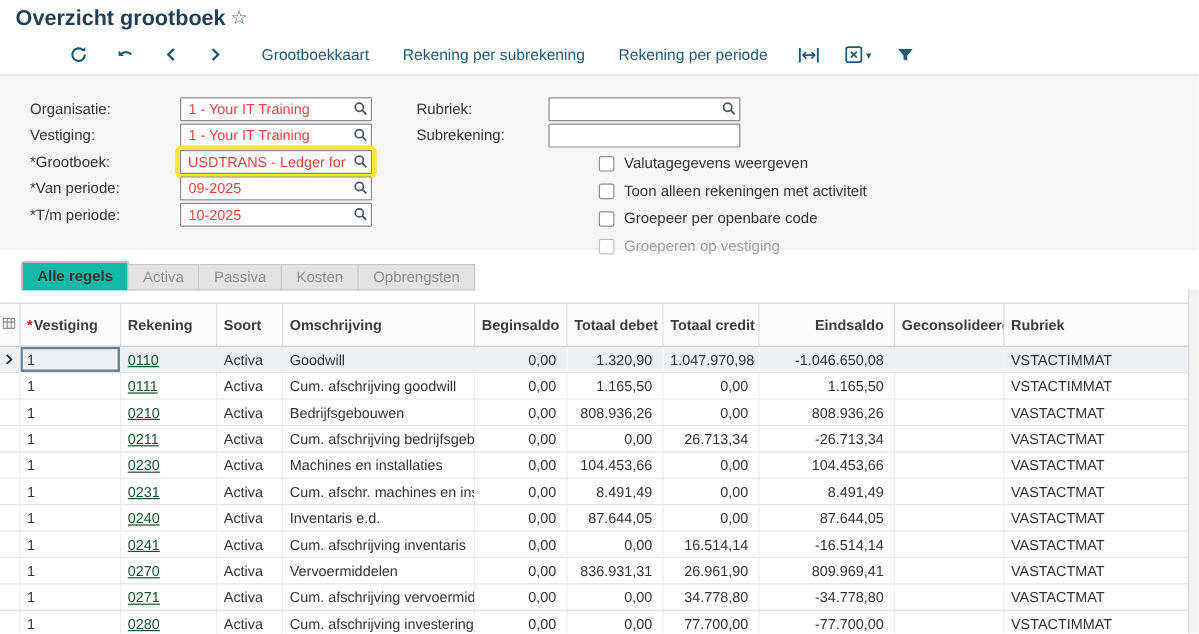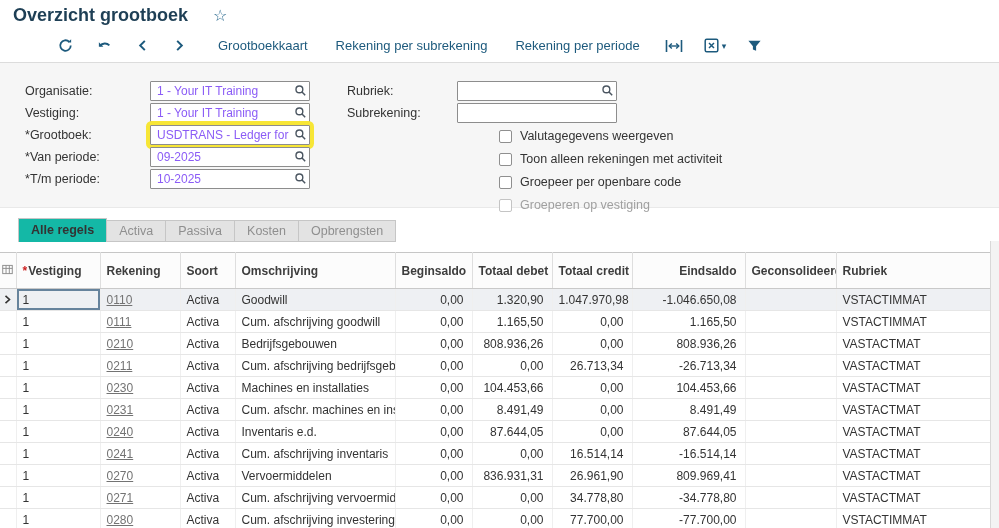--- a/index.html
+++ b/index.html
@@ -1,21 +1,21 @@
 <!DOCTYPE html>
 <html><head>
 <meta charset="utf-8">
 <style>
   * { margin:0; padding:0; box-sizing:border-box; }
   html,body { width:999px; height:528px; overflow:hidden; background:#fff;
     font-family:"Liberation Sans", sans-serif; color:#333; }
   body { position:relative; font-size:12px; }
 
   
-  .title-bar { padding:5px 0 0 13px; display:flex; align-items:center; gap:25px; }
+  .title-bar { padding:5px 0 0 13px; display:flex; align-items:center; gap:4px; }
   .page-title { font-size:18px; font-weight:bold; color:#1e3f55; }
   .fav-star { font-size:16px; color:#2b6a8f; cursor:pointer; line-height:1; }
 
   
   .toolbar { position:absolute; top:30px; left:0; right:0; height:31px;
     display:flex; align-items:center;margin-left:40px; }
   .tb-btn { background:none; border:none; color:#1d5a7d; cursor:pointer;
     display:flex; align-items:center; padding:0; }
   .tb-icons { display:flex; gap:24px; padding-left:18px; }
   .tb-links { display:flex; gap:28px; margin-left:32px; }
@@ -26,21 +26,21 @@
   
   .filter-panel { position:absolute; top:62px; left:0; right:0; height:146px;
     background:#f6f6f6; border-top:1px solid #dcdcdc; border-bottom:1px solid #e9e9e9; }
   .form-left  { position:absolute; left:25px;  top:18px; }
   .form-right { position:absolute; left:347px; top:18px; }
   .frow { display:flex; align-items:center; height:20px; margin-bottom:2px; }
   .flabel { width:125px; font-size:12.5px; color:#333; }
   .form-right .flabel { width:110px; }
   .fwrap { position:relative; width:160px; height:20px; }
   .finput { width:160px; height:20px; border:1px solid #8d8d8d; background:#fff;
-    font-family:"Liberation Sans", sans-serif; font-size:12px; color:#8b5cf6;
+    font-family:"Liberation Sans", sans-serif; font-size:12px; color:#ef4444;
     padding:0 18px 0 6px; border-radius:1px; }
   .finput.no-lookup { padding-right:6px; }
   .fwrap.hl { box-shadow:0 0 0 4px #f7e636; border-radius:2px; background:#f7e636; }
   .lookup { position:absolute; right:3px; top:3px; cursor:pointer; color:#4a5560; }
   .cb-list { position:absolute; left:465px; top:66px; }
   .cbrow { display:flex; align-items:center; height:14px; margin-bottom:9px; cursor:pointer;padding-left:34px; }
   .cb { width:13px; height:13px; border:1px solid #8f8f8f; background:#fff;
     border-radius:2px; margin-right:8px; flex:none; }
   .cblabel { font-size:12.5px; color:#333; white-space:nowrap; }
   .cbrow.disabled .cb { border-color:#c4c4c4; }
@@ -64,21 +64,21 @@
     font-size:12px; font-weight:bold; color:#3d3d3d; text-align:left;
     padding:0 8px 0 6px; vertical-align:middle; white-space:nowrap; overflow:hidden; }
   .grid th.num { text-align:right; }
   .grid td { height:22px; border-bottom:1px solid #e6e6e6; border-right:1px solid #efefef;
     font-size:12px; color:#333; padding:0 8px 0 6px; white-space:nowrap;
     overflow:hidden; vertical-align:middle; }
   .grid td.num { text-align:right; }
   .grid td.selcol, .grid th.selcol { padding:0 2px; text-align:center; }
   .grid tr.selected td { background:#eef0f3; }
   .grid td.sel-cell { background:#d8d8d8; box-shadow:inset 0 0 0 2px #66839c; }
-  .rek-link { color:#737373; text-decoration:underline; cursor:pointer; }
+  .rek-link { color:#14532d; text-decoration:underline; cursor:pointer; }
   .req-red { color:#cc2222; font-weight:bold; margin-right:1px; }
 
   
   .vscroll { position:absolute; top:241px; right:0; width:9px; bottom:0;
     background:#f3f3f3; border-left:1px solid #d8d8d8; }
 </style>
 </head>
 <body>
 
 <div class="title-bar">

